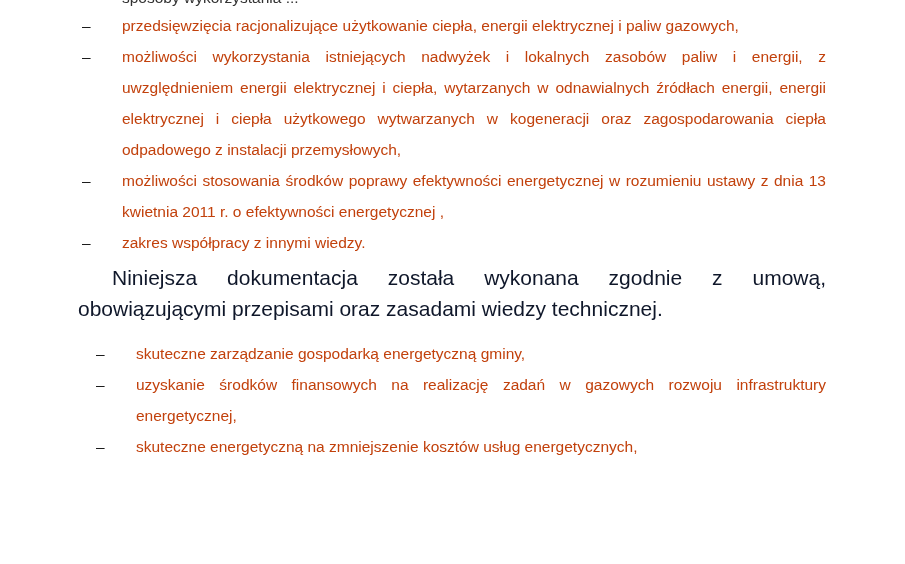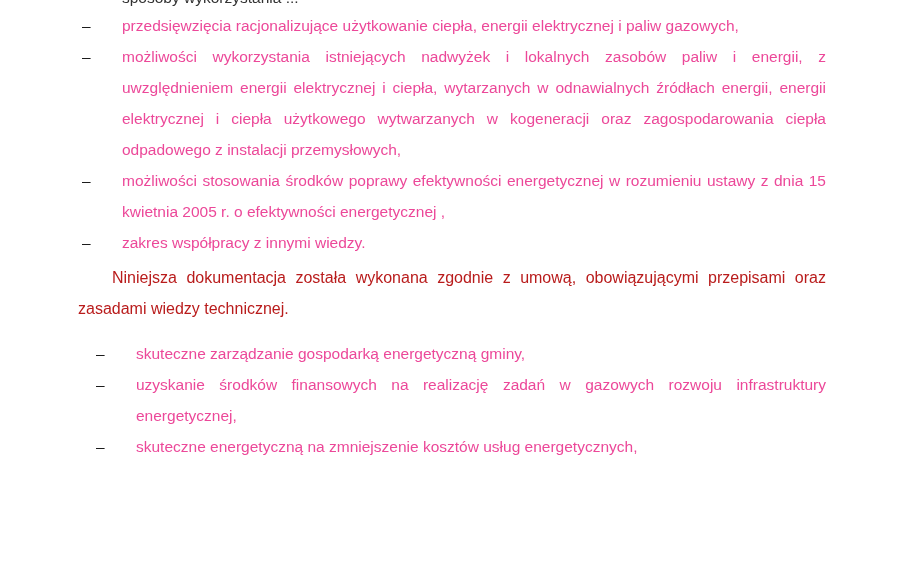--- a/index.html
+++ b/index.html
@@ -54,32 +54,32 @@
     left: 4px;
     top: 0;
     font-size: 15.5px;
     line-height: 31px;
   }
   .txt {
     font-size: 15.5px;
     line-height: 31px;
     text-align: justify;
     text-justify: inter-word;
-    color: #ec4899;
+    color: #c2410c;
   }
   .txt.nojust {
     text-align: left;
   }
   p.para {
     margin: 0;
-    font-size: 16px;
+    font-size: 21px;
     line-height: 31px;
     text-align: justify;
     text-indent: 34px;
-    color: #b91c1c;
+    color: #0f172a;
   }
   .gap-sm { height: 4px; }
   .gap-md { height: 10px; }
   .indented-list > li {
     padding-left: 44px;
   }
   .indented-list {
     margin-left: 14px !important;
   }
 </style>
@@ -97,21 +97,21 @@
       <li>
         <span class="dash">–</span>
         <div class="txt nojust">przedsięwzięcia racjonalizujące użytkowanie ciepła, energii elektrycznej i paliw gazowych,</div>
       </li>
       <li>
         <span class="dash">–</span>
         <div class="txt">możliwości wykorzystania istniejących nadwyżek i lokalnych zasobów paliw i energii, z uwzględnieniem energii elektrycznej i ciepła, wytarzanych w odnawialnych źródłach energii, energii elektrycznej i ciepła użytkowego wytwarzanych w kogeneracji oraz zagospodarowania ciepła odpadowego z instalacji przemysłowych,</div>
       </li>
       <li>
         <span class="dash">–</span>
-        <div class="txt">możliwości stosowania środków poprawy efektywności energetycznej w rozumieniu ustawy z dnia 15 kwietnia 2005 r. o efektywności energetycznej ,</div>
+        <div class="txt">możliwości stosowania środków poprawy efektywności energetycznej w rozumieniu ustawy z dnia 13 kwietnia 2011 r. o efektywności energetycznej ,</div>
       </li>
       <li>
         <span class="dash">–</span>
         <div class="txt nojust">zakres współpracy z innymi wiedzy.</div>
       </li>
     </ul>
 
     <div class="gap-sm"></div>
 
     <p class="para">Niniejsza dokumentacja została wykonana zgodnie z umową, obowiązującymi przepisami oraz zasadami wiedzy technicznej.</p>

